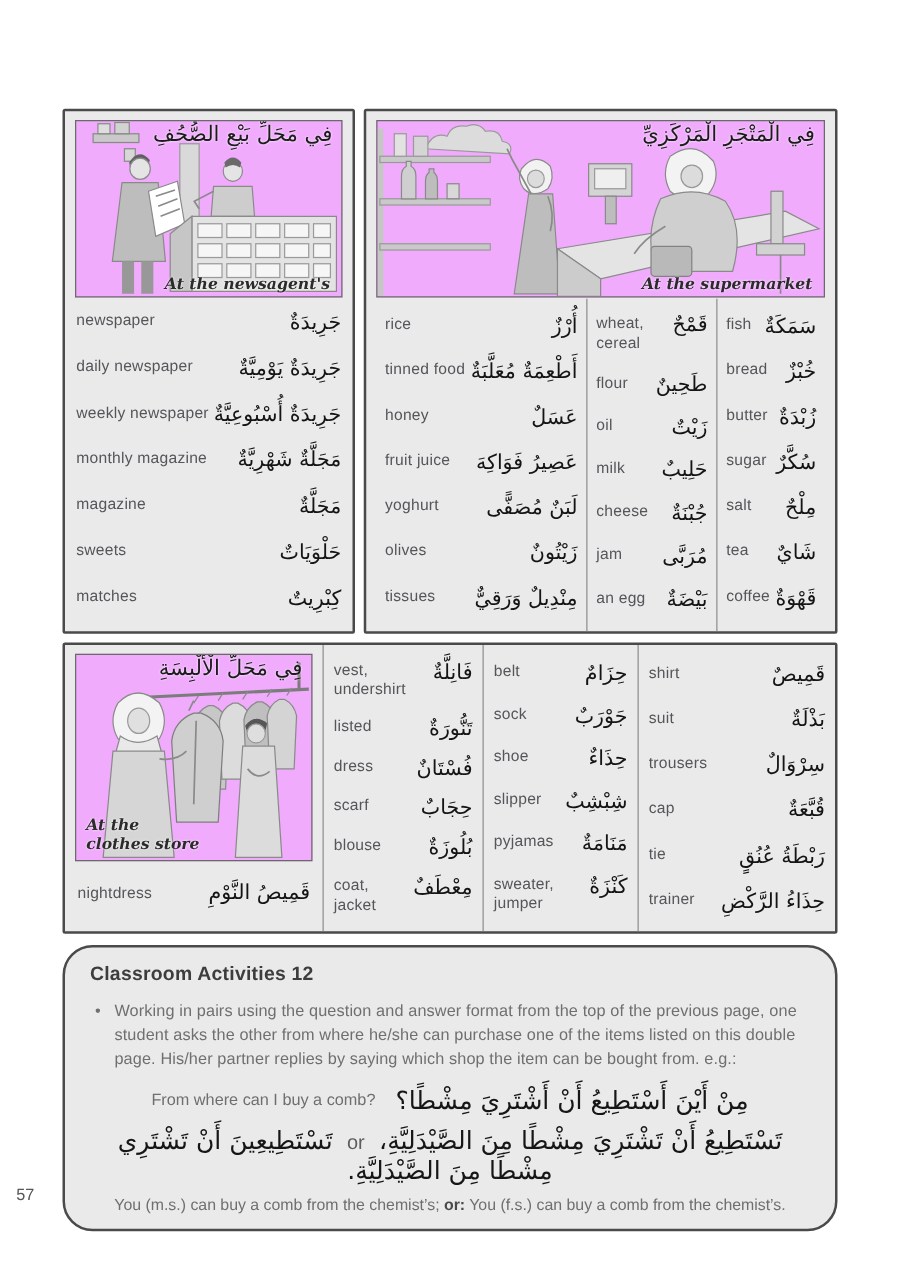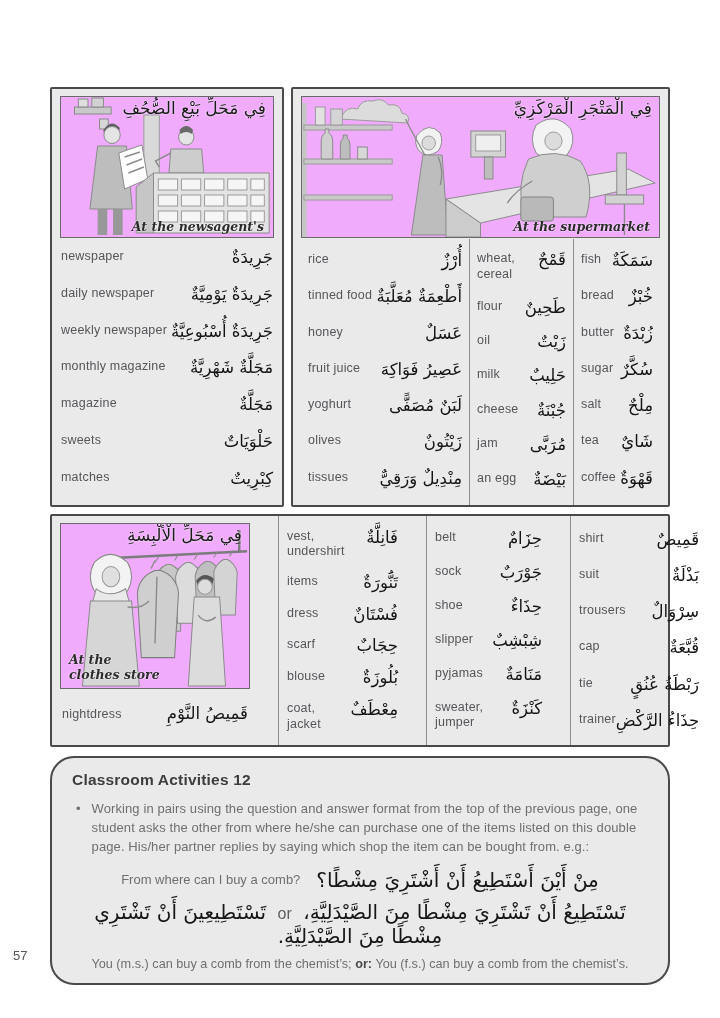--- a/index.html
+++ b/index.html
@@ -45,21 +45,21 @@
   .ar {
     font-family:"DejaVu Sans", sans-serif; font-size:16.5px; color:#141414;
     direction:rtl; white-space:nowrap; line-height:1.1;
   }
 
   .food-grid { flex:1; display:grid; grid-template-columns:168px 104px 1fr; margin-top:1px; }
   .food-col { display:flex; flex-direction:column; justify-content:space-around; padding:4px 7px 8px; }
   .food-col + .food-col { border-left:1px solid #8f8f8f; }
 
   
-  .clothes-box { margin-top:7px; height:233px; display:grid; grid-template-columns:206px 128px 124px 1fr;gap:20px; }
+  .clothes-box { margin-top:7px; height:233px; display:grid; grid-template-columns:206px 128px 124px 1fr; }
   .clothes-pic-col { padding:7px 8px 5px; display:flex; flex-direction:column; }
   .clothes-pic-col .picframe { height:166px; }
   .nightdress-row { flex:1; display:flex; justify-content:space-between; align-items:center; padding:0 2px; }
   .clothes-col { border-left:1px solid #8f8f8f; display:flex; flex-direction:column; justify-content:space-around; padding:6px 8px; }
 
   
   .activities {
     margin-top:9px; border:2px solid #4a4a4a; border-radius:24px;
     background:#eaeaea; padding:13px 20px 12px; min-height:186px;
   }
@@ -349,21 +349,21 @@
         </div>
       </div>
 
       <div class="clothes-col">
         <div class="vrow">
             <span class="en">vest,
 undershirt</span>
             <span class="ar" lang="ar">فَانِلَّةٌ</span>
           </div>
         <div class="vrow">
-            <span class="en">items</span>
+            <span class="en">listed</span>
             <span class="ar" lang="ar">تَنُّورَةٌ</span>
           </div>
         <div class="vrow">
             <span class="en">dress</span>
             <span class="ar" lang="ar">فُسْتَانٌ</span>
           </div>
         <div class="vrow">
             <span class="en">scarf</span>
             <span class="ar" lang="ar">حِجَابٌ</span>
           </div>

